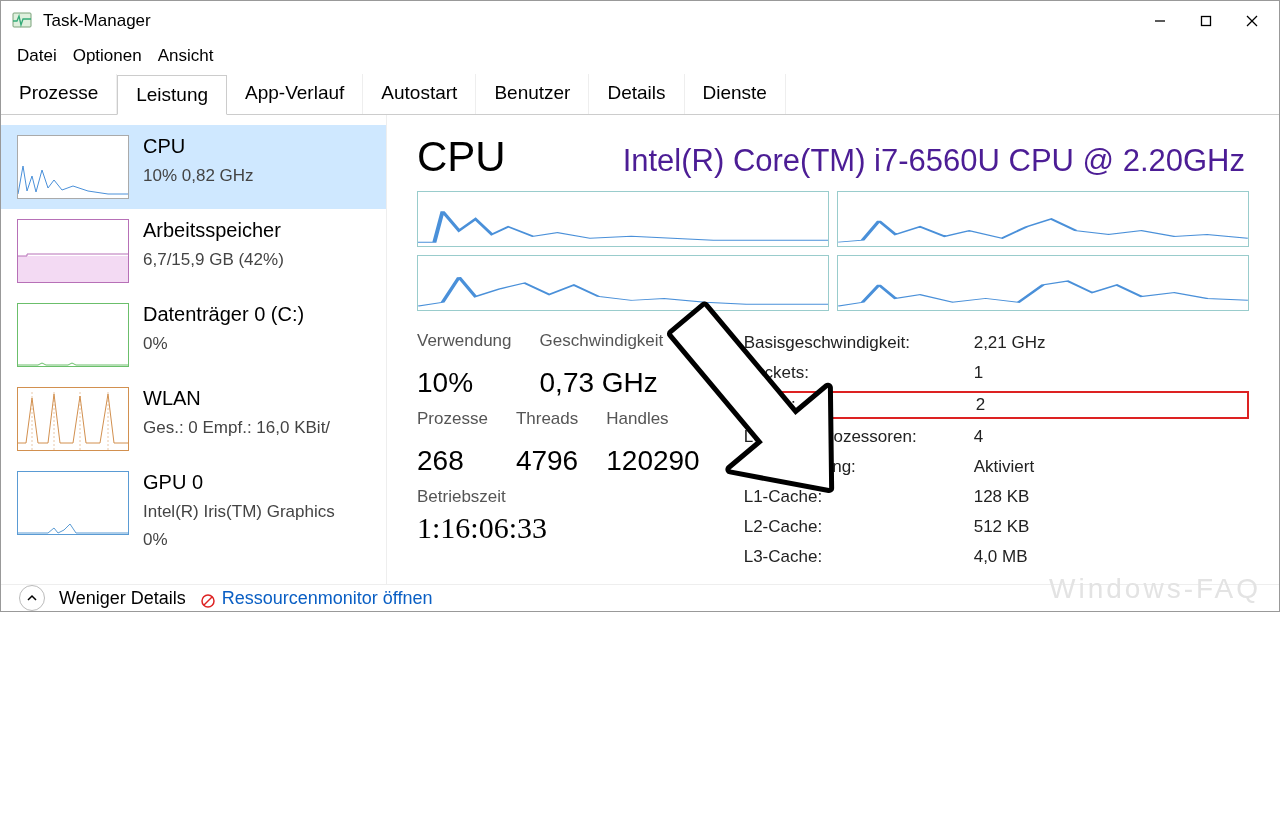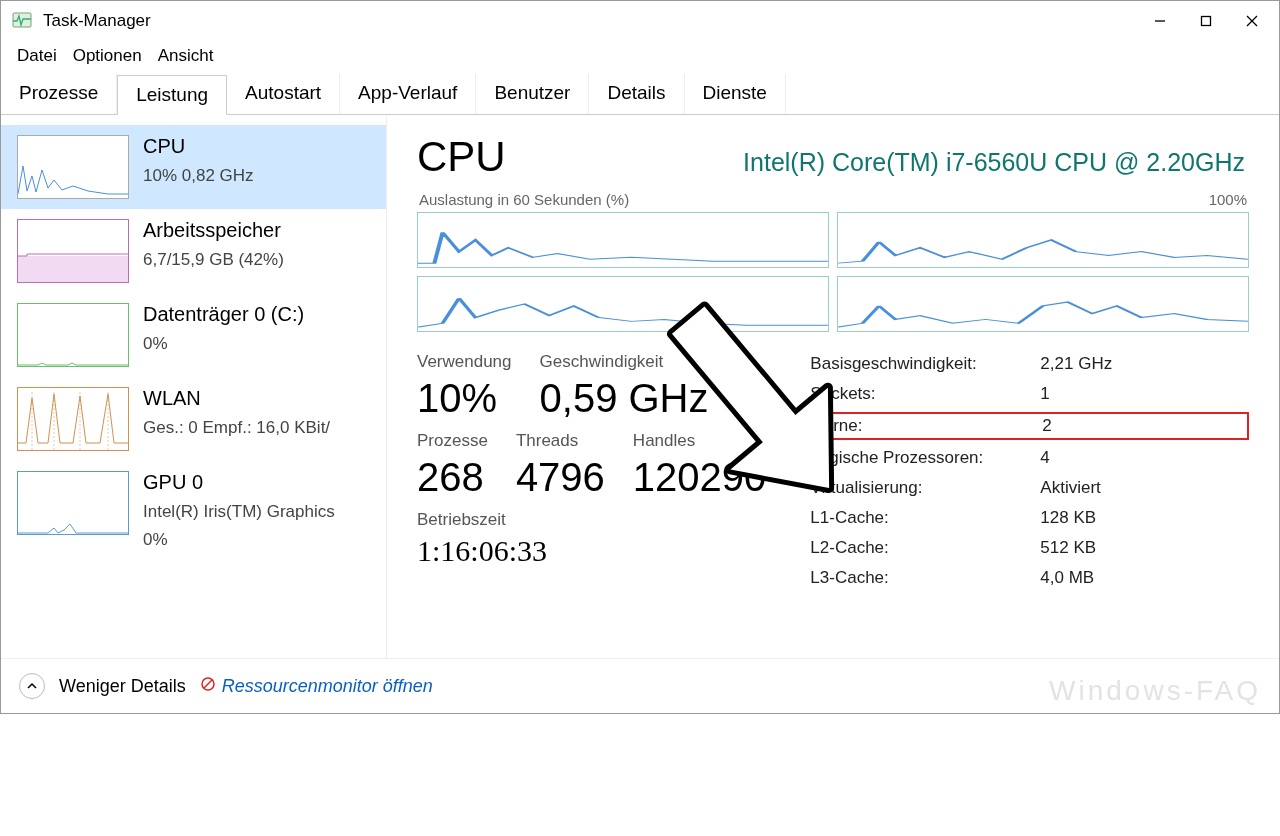--- a/index.html
+++ b/index.html
@@ -1,16 +1,16 @@
 <!DOCTYPE html>
 <html><head>
 <meta charset="utf-8">
 <style>
 html, body { margin:0; padding:0; font-family:"Segoe UI",Tahoma,sans-serif; background:#fff; color:#000; font-size:15px; overflow:hidden; }
-.window { width:1280px; height:714px; box-sizing:border-box; border:1px solid #999; position:relative; display:flex; flex-direction:column; }
+.window { width:1280px; height:612px; box-sizing:border-box; border:1px solid #999; position:relative; display:flex; flex-direction:column; }
 .titlebar { display:flex; align-items:center; height:40px; padding:0 4px; }
 .titlebar .app-icon { width:24px; height:20px; margin:0 8px 0 6px; display:inline-block; }
 .app-icon svg { width:100%; height:100%; }
 .titlebar .title { font-size:17px; flex:0 0 auto; }
 .titlebar .spacer { flex:1; }
 .winctl { width:46px; height:30px; display:flex; align-items:center; justify-content:center; font-size:14px; color:#000; }
 .winctl svg { width:12px; height:12px; stroke:#000; fill:none; stroke-width:1.3; }
 .menubar { display:flex; gap:0; padding:0 8px; height:30px; align-items:center; font-size:17px; }
 .menubar span { padding:2px 8px; }
 .tabs { display:flex; border-bottom:1px solid #ccc; margin-top:3px; }
@@ -24,40 +24,40 @@
 .thumb-graph.mem { border-color:#b770b7; }
 .thumb-graph.disk { border-color:#6bbf6b; }
 .thumb-graph.wlan { border-color:#d2904f; }
 .thumb-graph.gpu { border-color:#5a9bd4; }
 .thumb-graph svg { width:100%; height:100%; display:block; }
 .side-text .side-title { font-size:20px; font-weight:400; }
 .side-text .side-sub { font-size:17px; color:#444; margin-top:8px; white-space:nowrap; }
 .main { flex:1; padding:18px 30px 6px 30px; display:flex; flex-direction:column; overflow:hidden; }
 .head-row { display:flex; align-items:baseline; justify-content:space-between; margin-bottom:10px; padding-right:4px; }
 .head-row .big { font-size:42px; font-weight:400; }
-.head-row .model { font-size:25px; color:#0f766e; }
+.head-row .model { font-size:31px; color:#4c1d95; }
 .graph-labels { display:flex; justify-content:space-between; font-size:15px; color:#666; margin-bottom:4px; padding:0 2px; }
 .multi-graph { display:grid; grid-template-columns:1fr 1fr; grid-template-rows:56px 56px; gap:8px; margin-bottom:20px; }
 .core-box { border:1px solid #9cc; background:#fff; position:relative; }
 .core-box svg { width:100%; height:100%; display:block; }
 .stats { display:flex; gap:40px; }
 .stats-left { flex:0 0 auto; }
 .stat-block { display:flex; gap:28px; margin-bottom:10px; }
 .stat-col .stat-label { font-size:17px; color:#555; }
-.stat-col .stat-val { font-size:40px; font-weight:400; margin-top:4px; }
+.stat-col .stat-val { font-size:28px; font-weight:400; margin-top:16px; }
 .uptime-label { font-size:17px; color:#555; margin-top:2px; }
 .uptime-val { font-size:30px; font-weight:400; margin-top:4px;font-family:Liberation Serif, serif; }
 .stats-right { flex:1; display:flex; flex-direction:column; gap:6px; margin-top:0; }
 .kv-row { display:flex; font-size:17px; color:#222; padding:2px 4px; }
 .kv-row .k { width:230px; }
 .kv-row.hl { border:2px solid #d22; }
-.footer { display:flex; align-items:center; gap:14px; padding:14px 18px; border-top:1px solid #eee; font-size:18px; }
+.footer { display:flex; align-items:center; gap:14px; padding:0 18px; border-top:1px solid #eee; font-size:18px; }
 .foot-chevron { width:24px; height:24px; border:1px solid #bbb; border-radius:50%; display:flex; align-items:center; justify-content:center; }
 .foot-chevron svg { width:10px; height:10px; stroke:#000; fill:none; stroke-width:1.5; }
-.foot-link { color:#0a5fc4; display:flex; align-items:flex-start; gap:6px;font-style:italic; }
+.foot-link { color:#0a5fc4; display:flex; align-items:flex-end; gap:6px; }
 .foot-link .rm-icon { width:16px; height:16px; }
 .arrow-overlay { position:absolute; left:660px; top:300px; width:180px; height:210px; pointer-events:none; }
 .arrow-overlay svg { width:100%; height:100%; }
 .watermark { position:absolute; right:18px; bottom:6px; font-size:28px; color:#e3e3e3; letter-spacing:3px; pointer-events:none; }
 </style>
 </head>
 <body>
 
 <div class="window">
   <div class="titlebar">
@@ -89,22 +89,22 @@
 
   <div class="menubar">
     <span>Datei</span>
     <span>Optionen</span>
     <span>Ansicht</span>
   </div>
 
   <div class="tabs">
     <div class="tab">Prozesse</div>
     <div class="tab active">Leistung</div>
+    <div class="tab">App-Verlauf</div>
     <div class="tab">Autostart</div>
-    <div class="tab">App-Verlauf</div>
     <div class="tab">Benutzer</div>
     <div class="tab">Details</div>
     <div class="tab">Dienste</div>
   </div>
 
   <div class="body">
     <div class="sidebar">
       <div class="side-item selected">
         <div class="thumb-graph">
           <svg viewBox="0 0 110 62" preserveAspectRatio="none">
@@ -166,24 +166,20 @@
           <div class="side-sub">0%</div>
         </div>
       </div>
     </div>
 
     <div class="main">
       <div class="head-row">
         <div class="big">CPU</div>
         <div class="model">Intel(R) Core(TM) i7-6560U CPU @ 2.20GHz</div>
       </div>
-      <div class="graph-labels">
-        <span>Auslastung in 60 Sekunden (%)</span>
-        <span>100%</span>
-      </div>
       <div class="multi-graph">
         <div class="core-box">
             <svg viewBox="0 0 100 56" preserveAspectRatio="none">
               <polyline points="0,52 4,52 6,20 10,40 14,28 18,44 22,36 28,46 34,42 42,48 52,46 62,48 72,50 82,50 92,50 100,50" fill="none" stroke="#4a90d9" stroke-width="1"></polyline>
             </svg>
           </div>
         <div class="core-box">
             <svg viewBox="0 0 100 56" preserveAspectRatio="none">
               <polyline points="0,52 6,50 10,30 14,44 20,36 26,46 32,40 40,48 46,36 52,28 58,40 66,44 74,40 82,46 90,44 100,48" fill="none" stroke="#4a90d9" stroke-width="1"></polyline>
             </svg>
@@ -201,21 +197,21 @@
       </div>
       <div class="stats">
         <div class="stats-left">
           <div class="stat-block">
             <div class="stat-col">
               <div class="stat-label">Verwendung</div>
               <div class="stat-val">10%</div>
             </div>
             <div class="stat-col">
               <div class="stat-label">Geschwindigkeit</div>
-              <div class="stat-val">0,59 GHz</div>
+              <div class="stat-val">0,73 GHz</div>
             </div>
           </div>
           <div class="stat-block">
             <div class="stat-col">
               <div class="stat-label">Prozesse</div>
               <div class="stat-val">268</div>
             </div>
             <div class="stat-col">
               <div class="stat-label">Threads</div>
               <div class="stat-val">4796</div>

